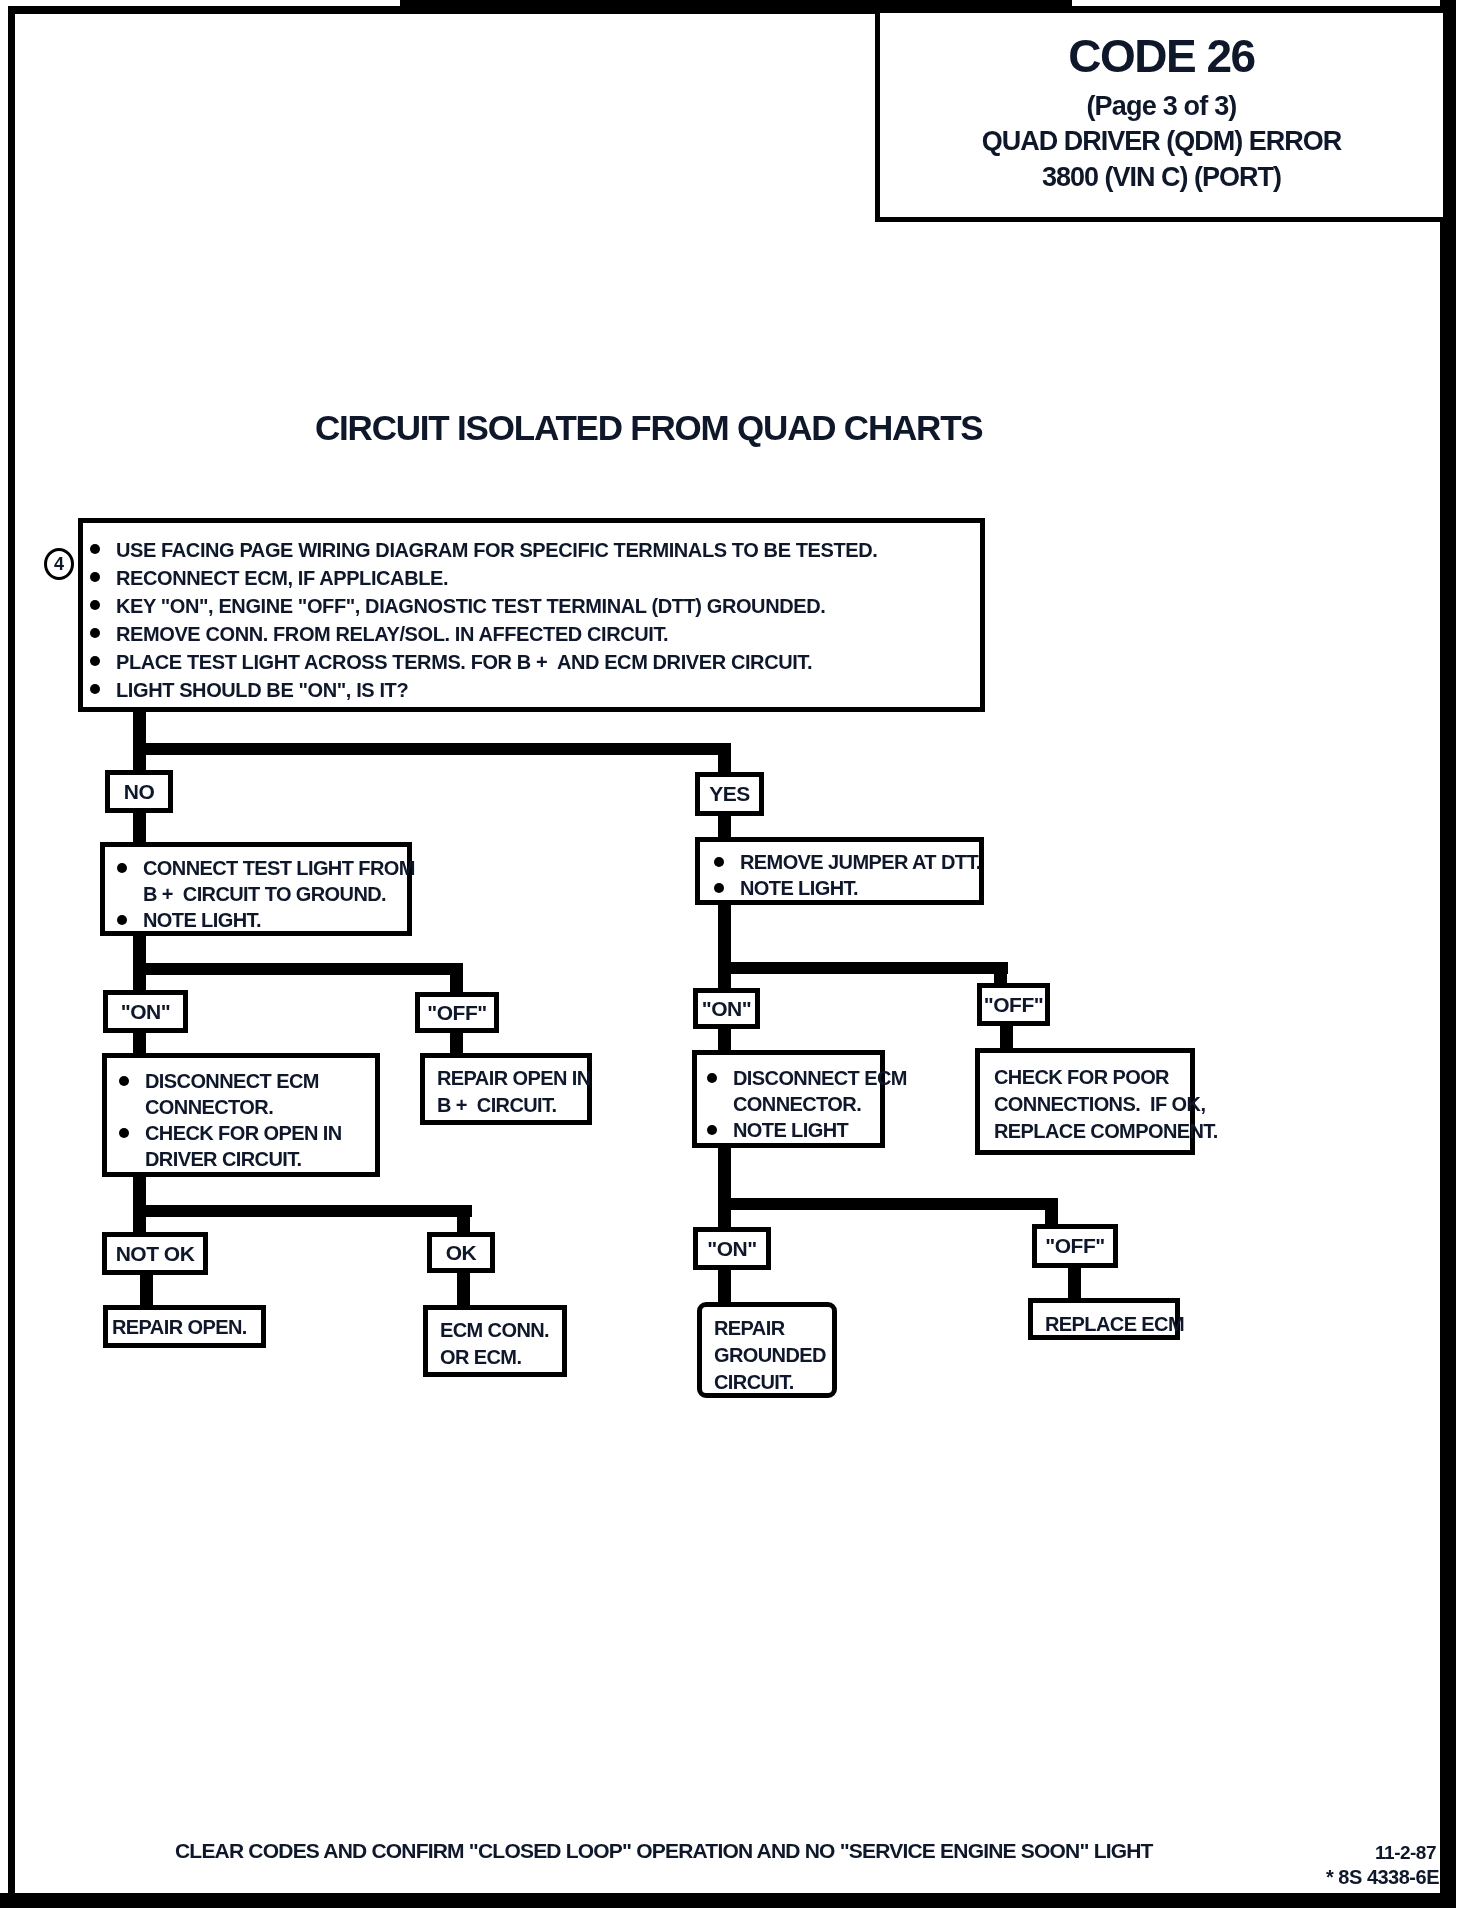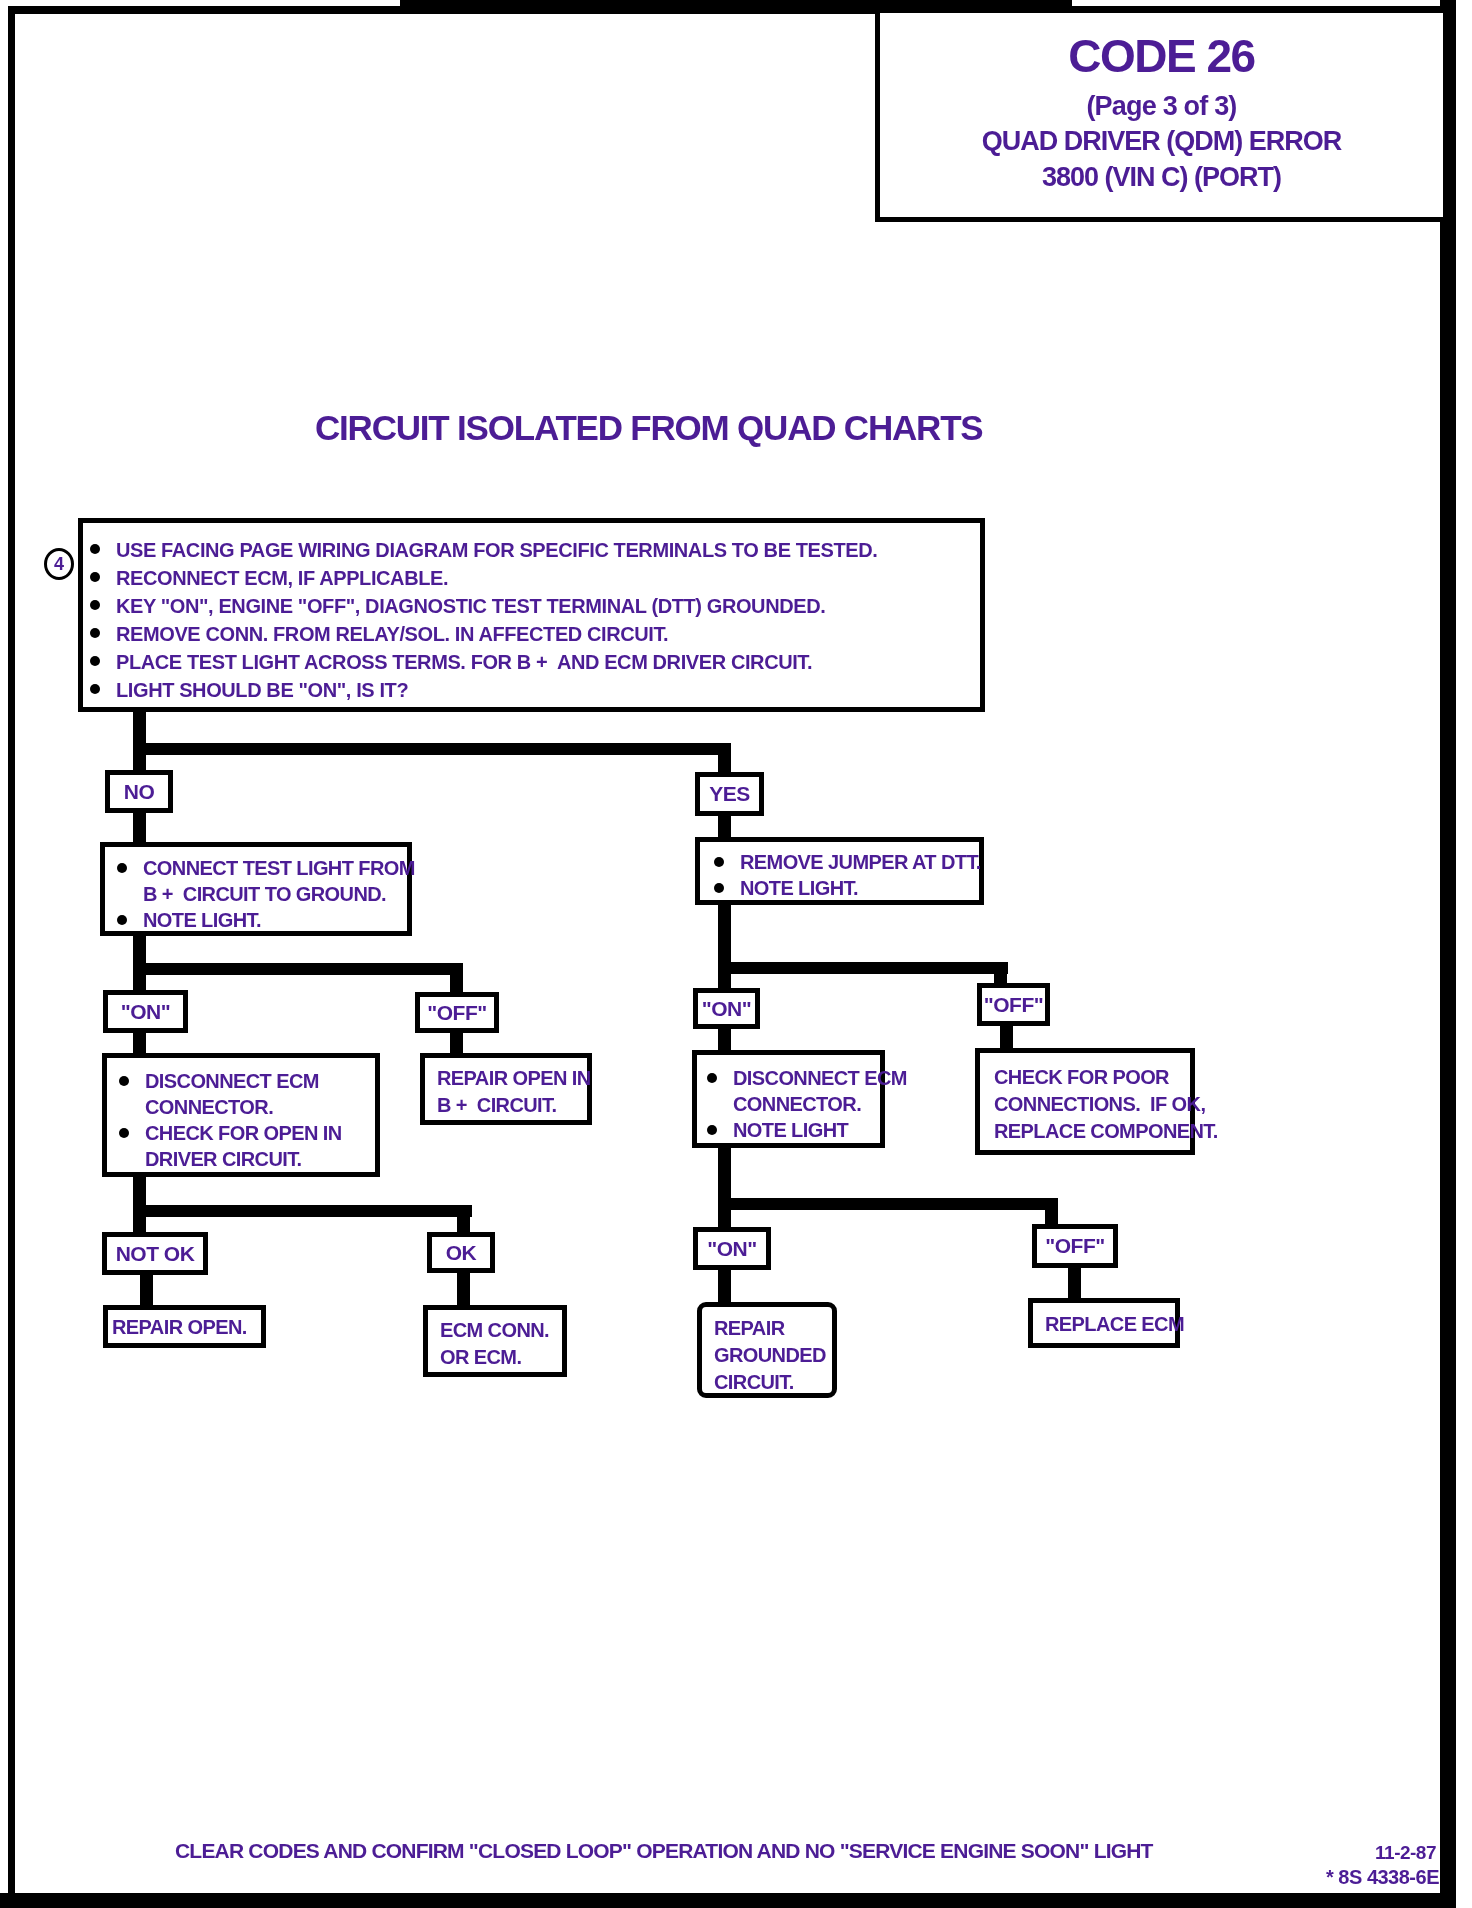--- a/index.html
+++ b/index.html
@@ -1,19 +1,19 @@
 <!DOCTYPE html>
 <html><head>
 <meta charset="utf-8">
 <style>
   * { margin:0; padding:0; box-sizing:border-box; }
   html,body { background:#fff; }
   .page {
     position:relative; width:1472px; height:1908px; background:#fff;
-    font-family:"Liberation Sans", sans-serif; font-weight:700; color:#4c1d95;
+    font-family:"Liberation Sans", sans-serif; font-weight:700; color:#0f172a;
     overflow:hidden;
   }
   .line  { position:absolute; background:#000; }
   .fbox  { position:absolute; border:5px solid #000; background:#fff; }
   .lbl   { display:flex; align-items:center; justify-content:center;
            font-size:21px; letter-spacing:-0.5px; white-space:pre; }
   .tbox  { font-size:20px; line-height:27px; letter-spacing:-0.6px; white-space:pre; }
   .brow  { display:flex; align-items:flex-start; }
   .dot   { flex:0 0 auto; width:10px; height:10px; border-radius:50%; background:#000;
            margin:8px 16px 0 2px; }
@@ -183,19 +183,19 @@
   <div class="fbox tbox" style="left:975px; top:1048px; width:220px; height:107px; padding:11px 0 0 14px;"><span>CHECK FOR POOR
 CONNECTIONS.  IF OK,
 REPLACE COMPONENT.</span></div>
 
   <div class="fbox lbl" style="left:693px; top:1227px; width:78px; height:43px;"><span>"ON"</span></div>
   <div class="fbox lbl" style="left:1032px; top:1224px; width:86px; height:44px;"><span>"OFF"</span></div>
 
   <div class="fbox tbox" style="left:697px; top:1302px; width:140px; height:96px; padding:8px 0 0 12px;border-radius:9px;"><span>REPAIR
 GROUNDED
 CIRCUIT.</span></div>
-  <div class="fbox tbox" style="left:1028px; top:1298px; width:152px; height:50px; padding:8px 0 0 12px;"><span>REPLACE ECM</span></div>
+  <div class="fbox tbox" style="left:1028px; top:1298px; width:152px; height:42px; padding:8px 0 0 12px;"><span>REPLACE ECM</span></div>
 
   <div class="footer-note">CLEAR CODES AND CONFIRM "CLOSED LOOP" OPERATION AND NO "SERVICE ENGINE SOON" LIGHT</div>
   <div class="footer-date">11-2-87</div>
   <div class="footer-doc">* 8S 4338-6E</div>
 
 </div>
 
 </body></html>

